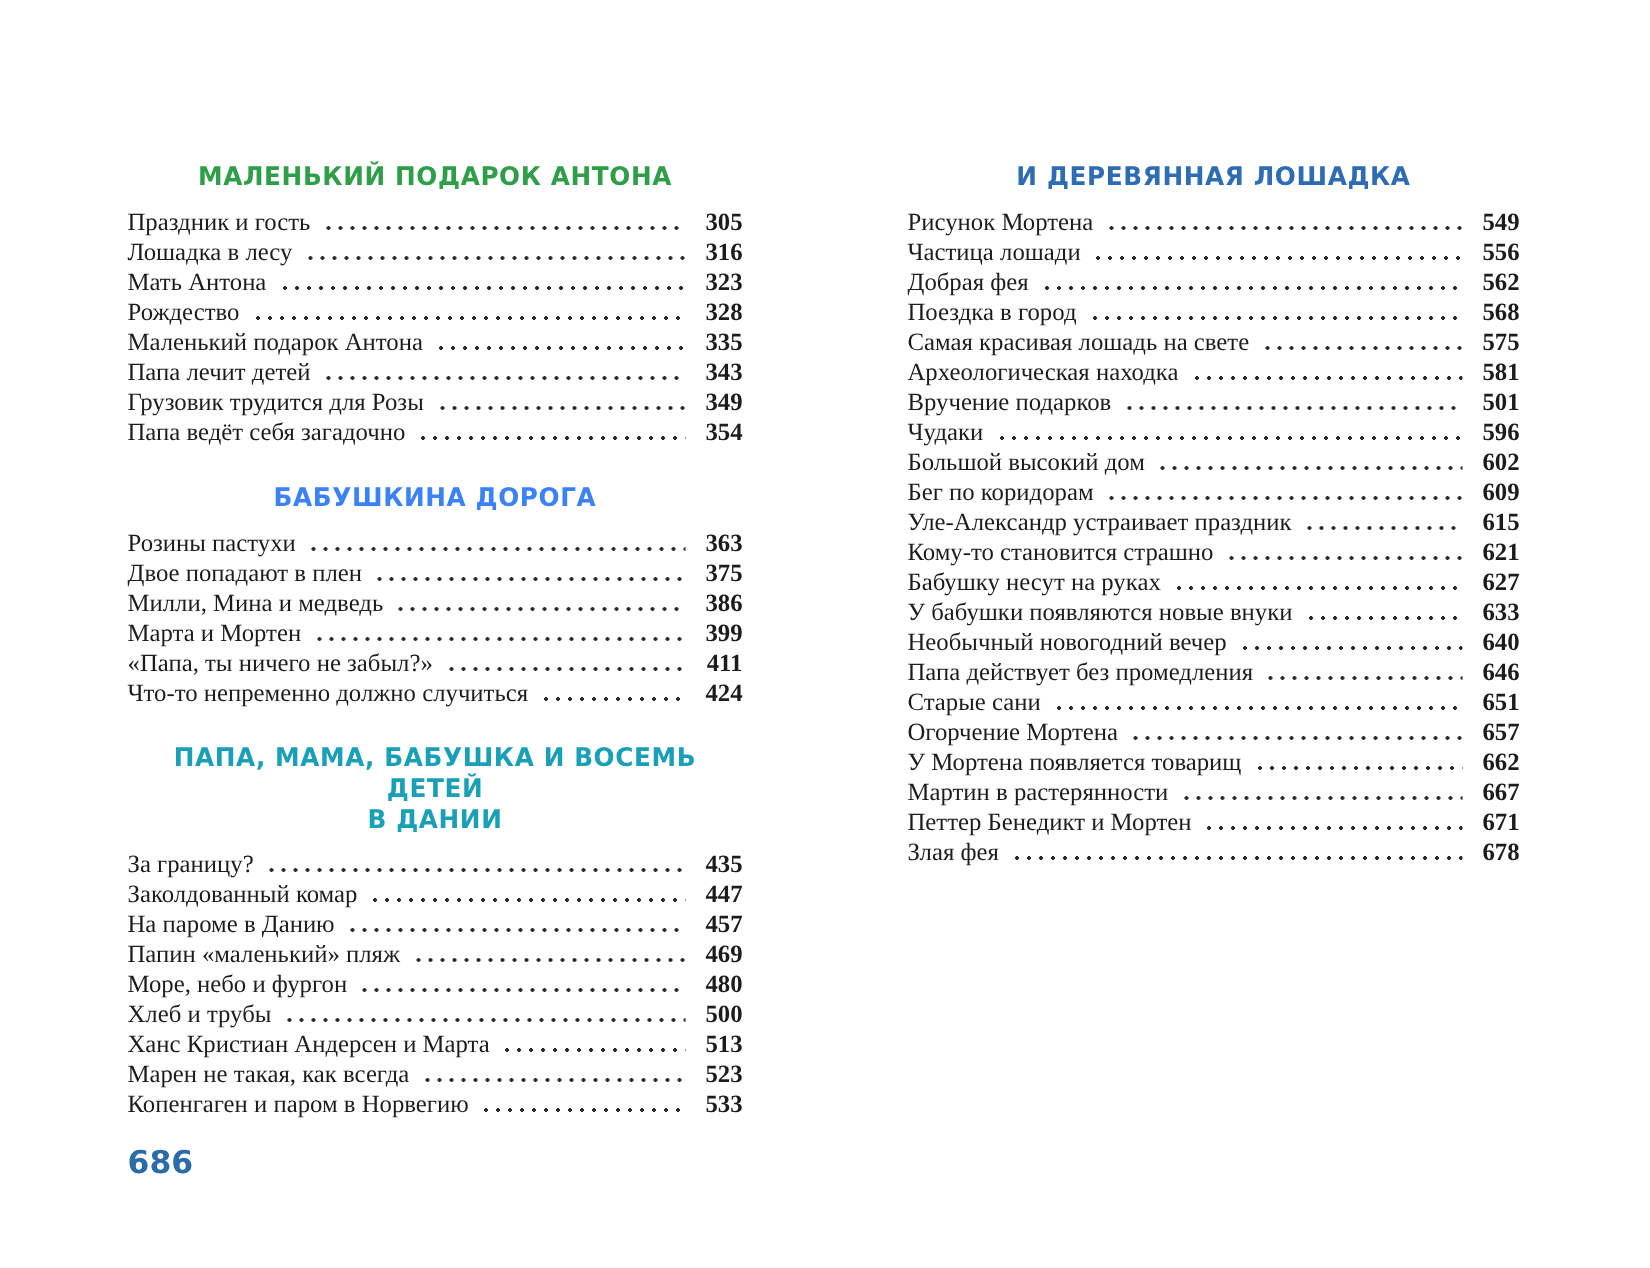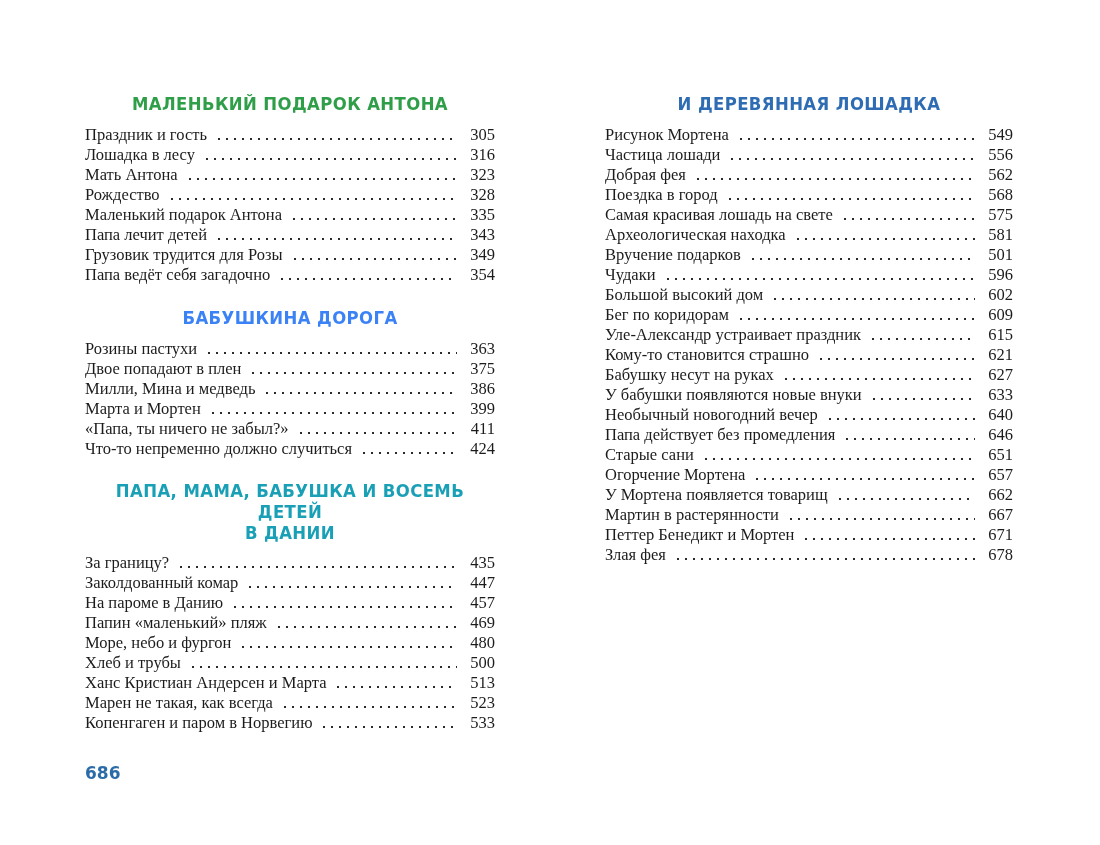--- a/index.html
+++ b/index.html
@@ -13,21 +13,21 @@
   .page {
     position: relative;
     width: 1100px;
     height: 845px;
     background: #ffffff;
     font-family: "Liberation Serif", serif;
     color: #1c1c1c;
   }
   .col {
     position: absolute;
-    top: 95px;
+    top: 108px;
   }
   .col-left  { left: 85px;  width: 410px; }
   .col-right { left: 605px; width: 408px; }
   .section + .section { margin-top: 24px; }
   .section-title {
     font-family: "DejaVu Sans", sans-serif;
     font-weight: bold;
     font-size: 16.5px;
     line-height: 20px;
     text-align: center;
@@ -49,28 +49,29 @@
     align-self: stretch;
     background-image: radial-gradient(circle, #2a2a2a 1.15px, rgba(0,0,0,0) 1.45px);
     background-size: 8px 4px;
     background-repeat: repeat-x;
     background-position: left calc(100% - 4px);
   }
   .entry-num {
     flex: 0 0 auto;
     min-width: 32px;
     text-align: right;
+    font-weight: bold;
   }
   .folio {
     position: absolute;
     left: 85px;
     top: 763px;
     font-family: "DejaVu Sans", sans-serif;
     font-weight: bold;
-    font-size: 17px;
+    font-size: 21px;
   }
 </style>
 </head>
 <body>
 
 <div class="page" style="color: rgb(28, 28, 28); background: rgb(255, 255, 255);">
   <div class="col col-left">
       <div class="section">
         <div class="section-title" style="color: rgb(47, 158, 72);">
           <div>МАЛЕНЬКИЙ ПОДАРОК АНТОНА</div>

